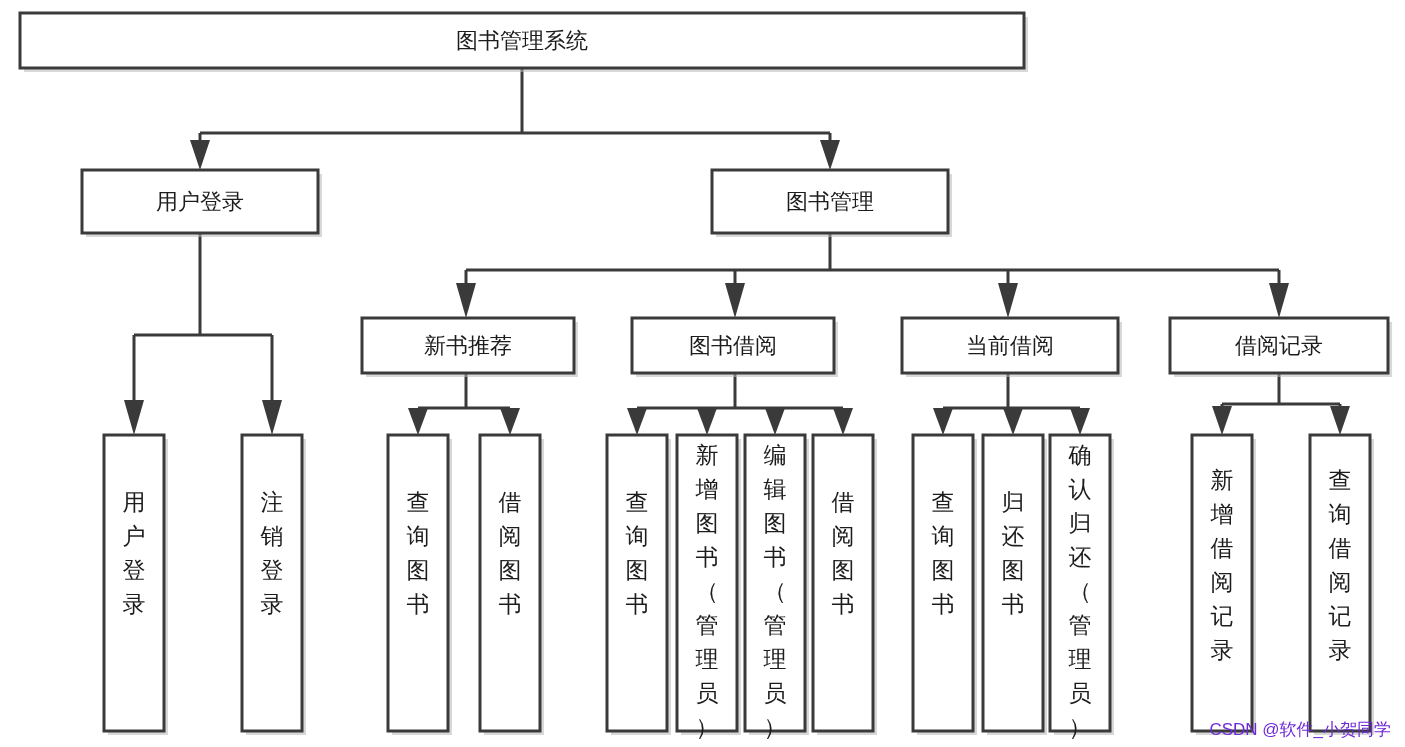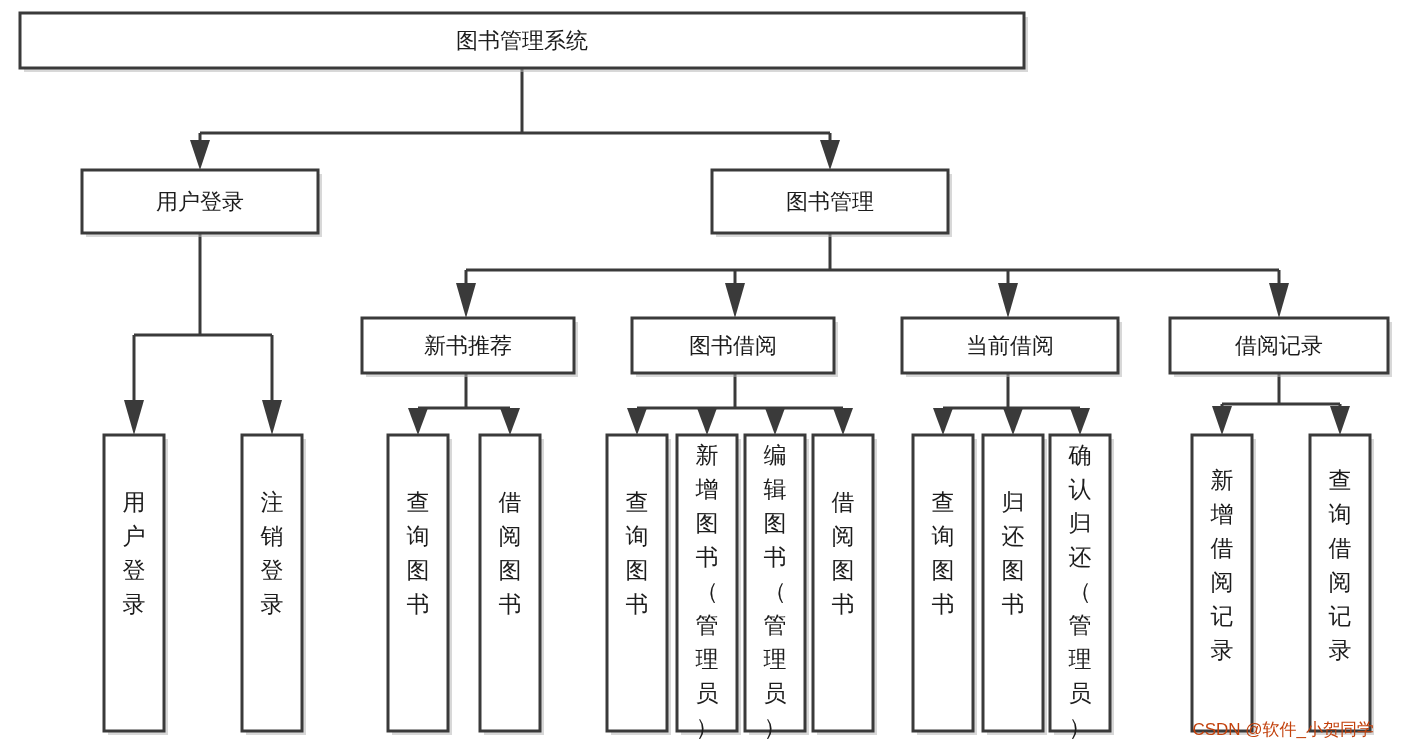--- a/index.html
+++ b/index.html
@@ -50,25 +50,25 @@
     dominant-baseline: middle;
   }
   .node-label-v {
     font-family: "Liberation Sans", "DejaVu Sans", sans-serif;
     fill: #1c1c1c;
     font-size: 23px;
     text-anchor: middle;
   }
   .watermark-text {
     position: absolute;
-    right: 31px;
+    right: 14px;
     bottom: 6px;
     font-family: "Liberation Sans", "DejaVu Sans", sans-serif;
     font-size: 17px;
-    color: #c2410c;
+    color: #6d28d9;
     white-space: nowrap;
     pointer-events: none;
   }
 </style>
 </head>
 <body>
 
 <div id="diagram-root">
 
   <svg class="diagram" viewBox="0 0 1405 747">

